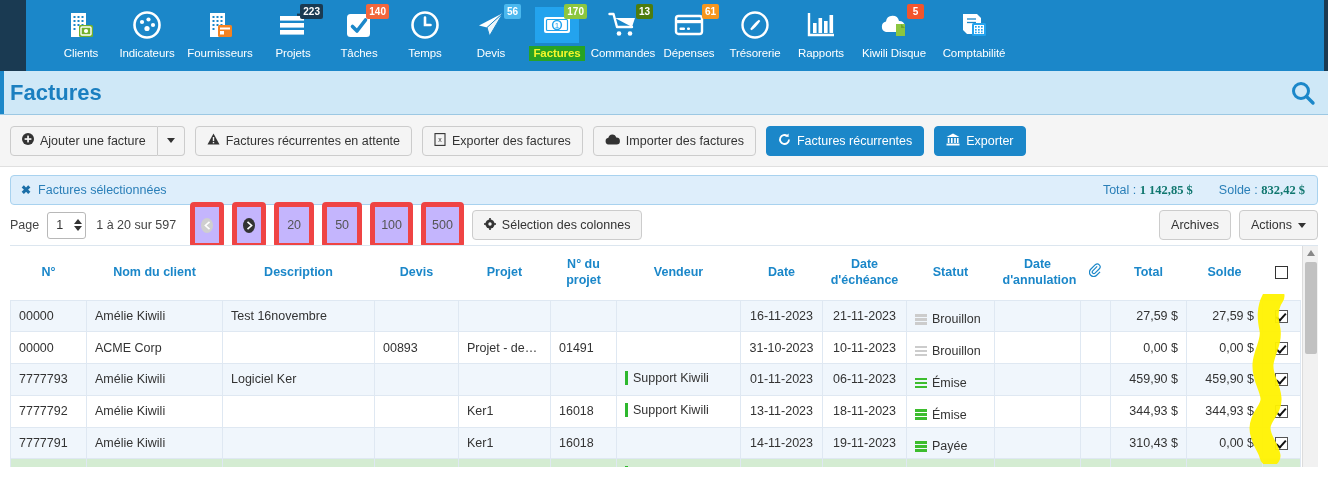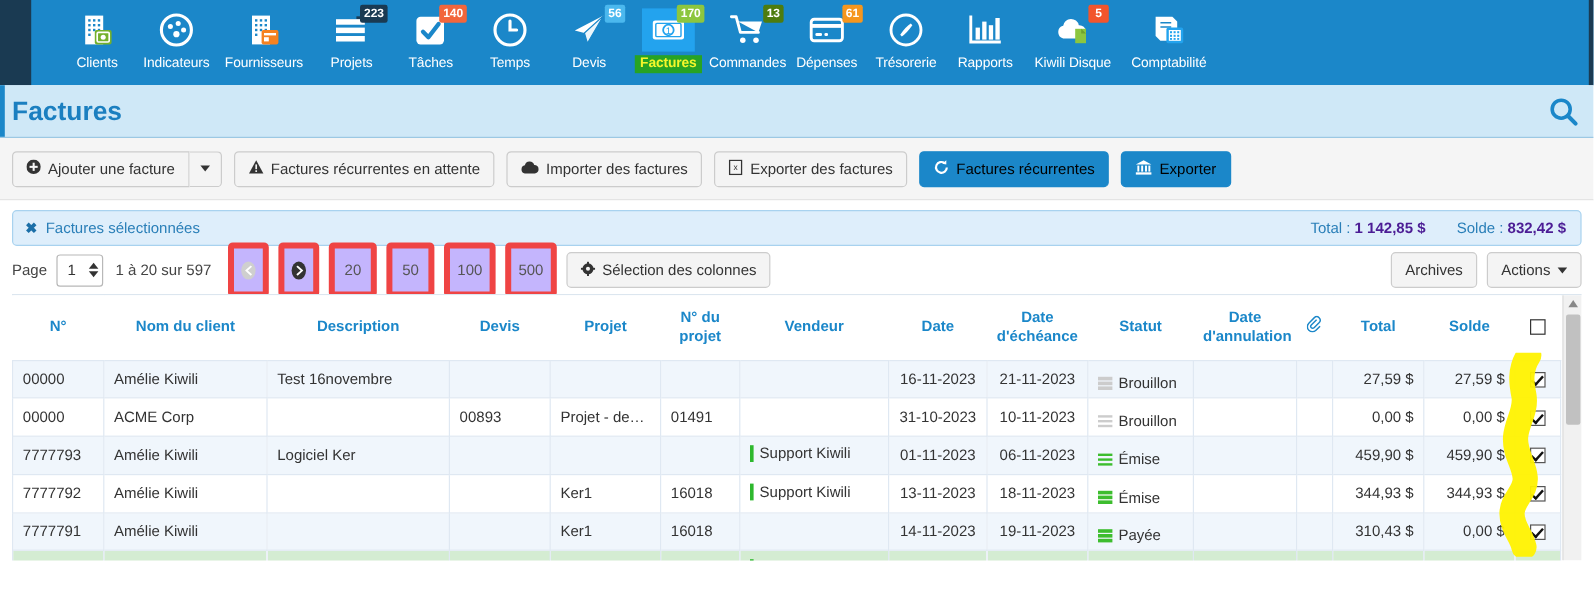--- a/index.html
+++ b/index.html
@@ -108,21 +108,21 @@
     background: #f4f4f4;
     border-radius: 4px;
     font-size: 12.5px;
     color: #333333;
     display: inline-flex; align-items: center; gap: 6px;
     padding: 0 11px;
     cursor: pointer;
     white-space: nowrap;
   }
   .btn.primary {
-    background: #1b87c9; border-color: #1b87c9; color: #000000;
+    background: #1b87c9; border-color: #1b87c9; color: #ffffff;
   }
   .btn-group { display: flex; }
   .btn-group .btn:first-child { border-radius: 4px 0 0 4px; }
   .btn-group .btn.caret {
     border-radius: 0 4px 4px 0;
     border-left: none;
     padding: 0 9px;
   }
   .caret-glyph {
     width: 0; height: 0;
@@ -140,21 +140,21 @@
     border-radius: 4px;
     display: flex; align-items: center;
     justify-content: space-between;
     padding: 0 12px 0 10px;
     font-size: 12.5px;
     color: #2a7fb8;
   }
   .sel-left { display: flex; align-items: center; gap: 7px; }
   .sel-x { color: #1b6fa8; font-weight: bold; font-size: 12px; cursor:pointer;}
   .sel-right { display: flex; gap: 26px; font-size: 12.5px; color:#2a7fb8;}
-  .sel-right b { color: #4c1d95; }
+  .sel-right b { color: #0f766e; font-family: Liberation Serif, serif; }
 
   
   #pagerow {
     height: 40px;
     display: flex; align-items: center;
     padding: 0 10px;
     gap: 8px;
     background: #ffffff;
   }
   .page-label { font-size: 12.5px; color: #444; }
@@ -549,36 +549,36 @@
           <path d="M6.5 0.5 L12.5 11.5 L0.5 11.5 Z" fill="#333"></path>
           <rect x="5.8" y="4" width="1.4" height="4" fill="#f4f4f4"></rect>
           <rect x="5.8" y="8.9" width="1.4" height="1.4" fill="#f4f4f4"></rect>
         </svg>
     </span>
     <span>Factures récurrentes en attente</span>
   </button>
 
   <button class="btn">
     <span>
+      <svg width="12" height="13" viewBox="0 0 12 13">
+          <rect x="1" y="0.6" width="10" height="11.8" fill="none" stroke="#333" stroke-width="1.1"></rect>
+          <text x="6" y="9" font-size="7" font-family="sans-serif" fill="#333" text-anchor="middle">x</text>
+        </svg>
+    </span>
+    <span>Exporter des factures</span>
+  </button>
+
+  <button class="btn">
+    <span>
       <svg width="15" height="11" viewBox="0 0 15 11">
           <path d="M3.4 10.5 A3.4 3.4 0 0 1 3.4 3.8 A4 4 0 0 1 11.2 3.5 A3.5 3.5 0 0 1 11.6 10.5 Z" fill="#333"></path>
           <path d="M7.5 1.6 L10 5 L5 5 Z" fill="#333"></path>
         </svg>
     </span>
     <span>Importer des factures</span>
-  </button>
-
-  <button class="btn">
-    <span>
-      <svg width="12" height="13" viewBox="0 0 12 13">
-          <rect x="1" y="0.6" width="10" height="11.8" fill="none" stroke="#333" stroke-width="1.1"></rect>
-          <text x="6" y="9" font-size="7" font-family="sans-serif" fill="#333" text-anchor="middle">x</text>
-        </svg>
-    </span>
-    <span>Exporter des factures</span>
   </button>
 
   <button class="btn primary">
     <span>
       <svg width="13" height="13" viewBox="0 0 13 13">
           <path d="M11 6.5 A4.5 4.5 0 1 1 9.2 2.9" fill="none" stroke="#fff" stroke-width="1.8"></path>
           <path d="M10.6 0.6 L10.6 4 L7.2 3.4 Z" fill="#fff"></path>
         </svg>
     </span>
     <span>Factures récurrentes</span>

